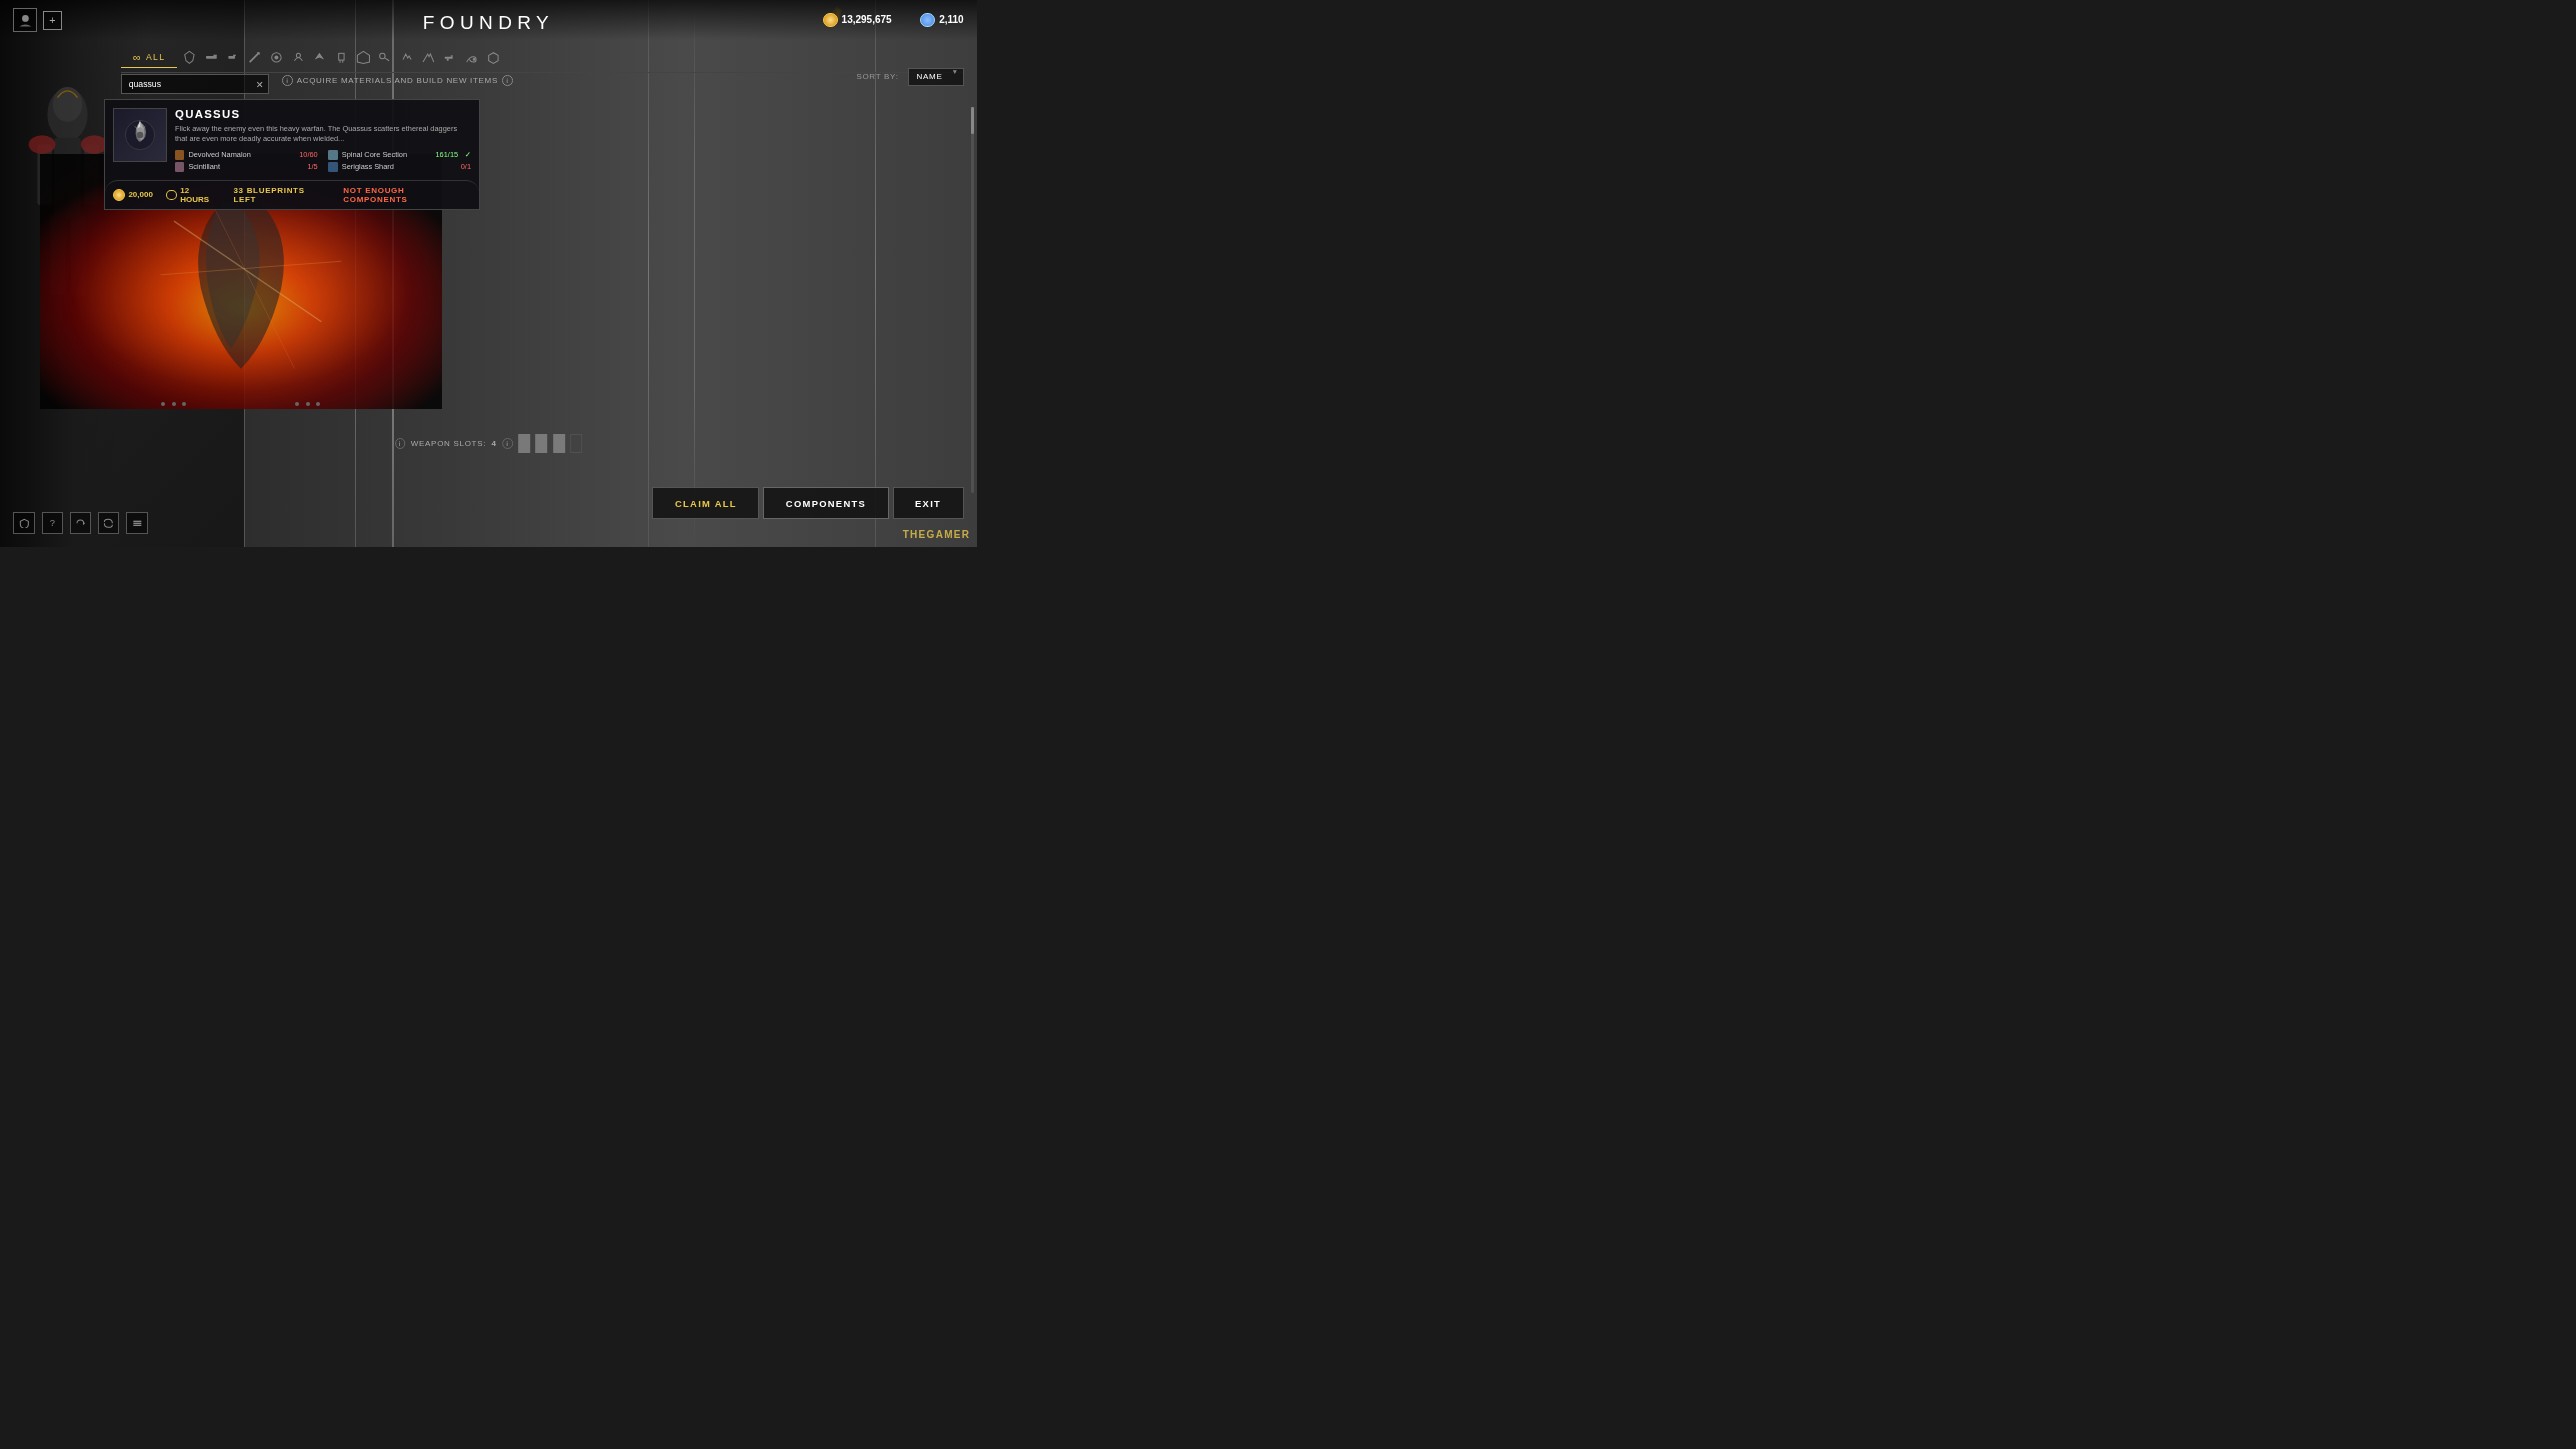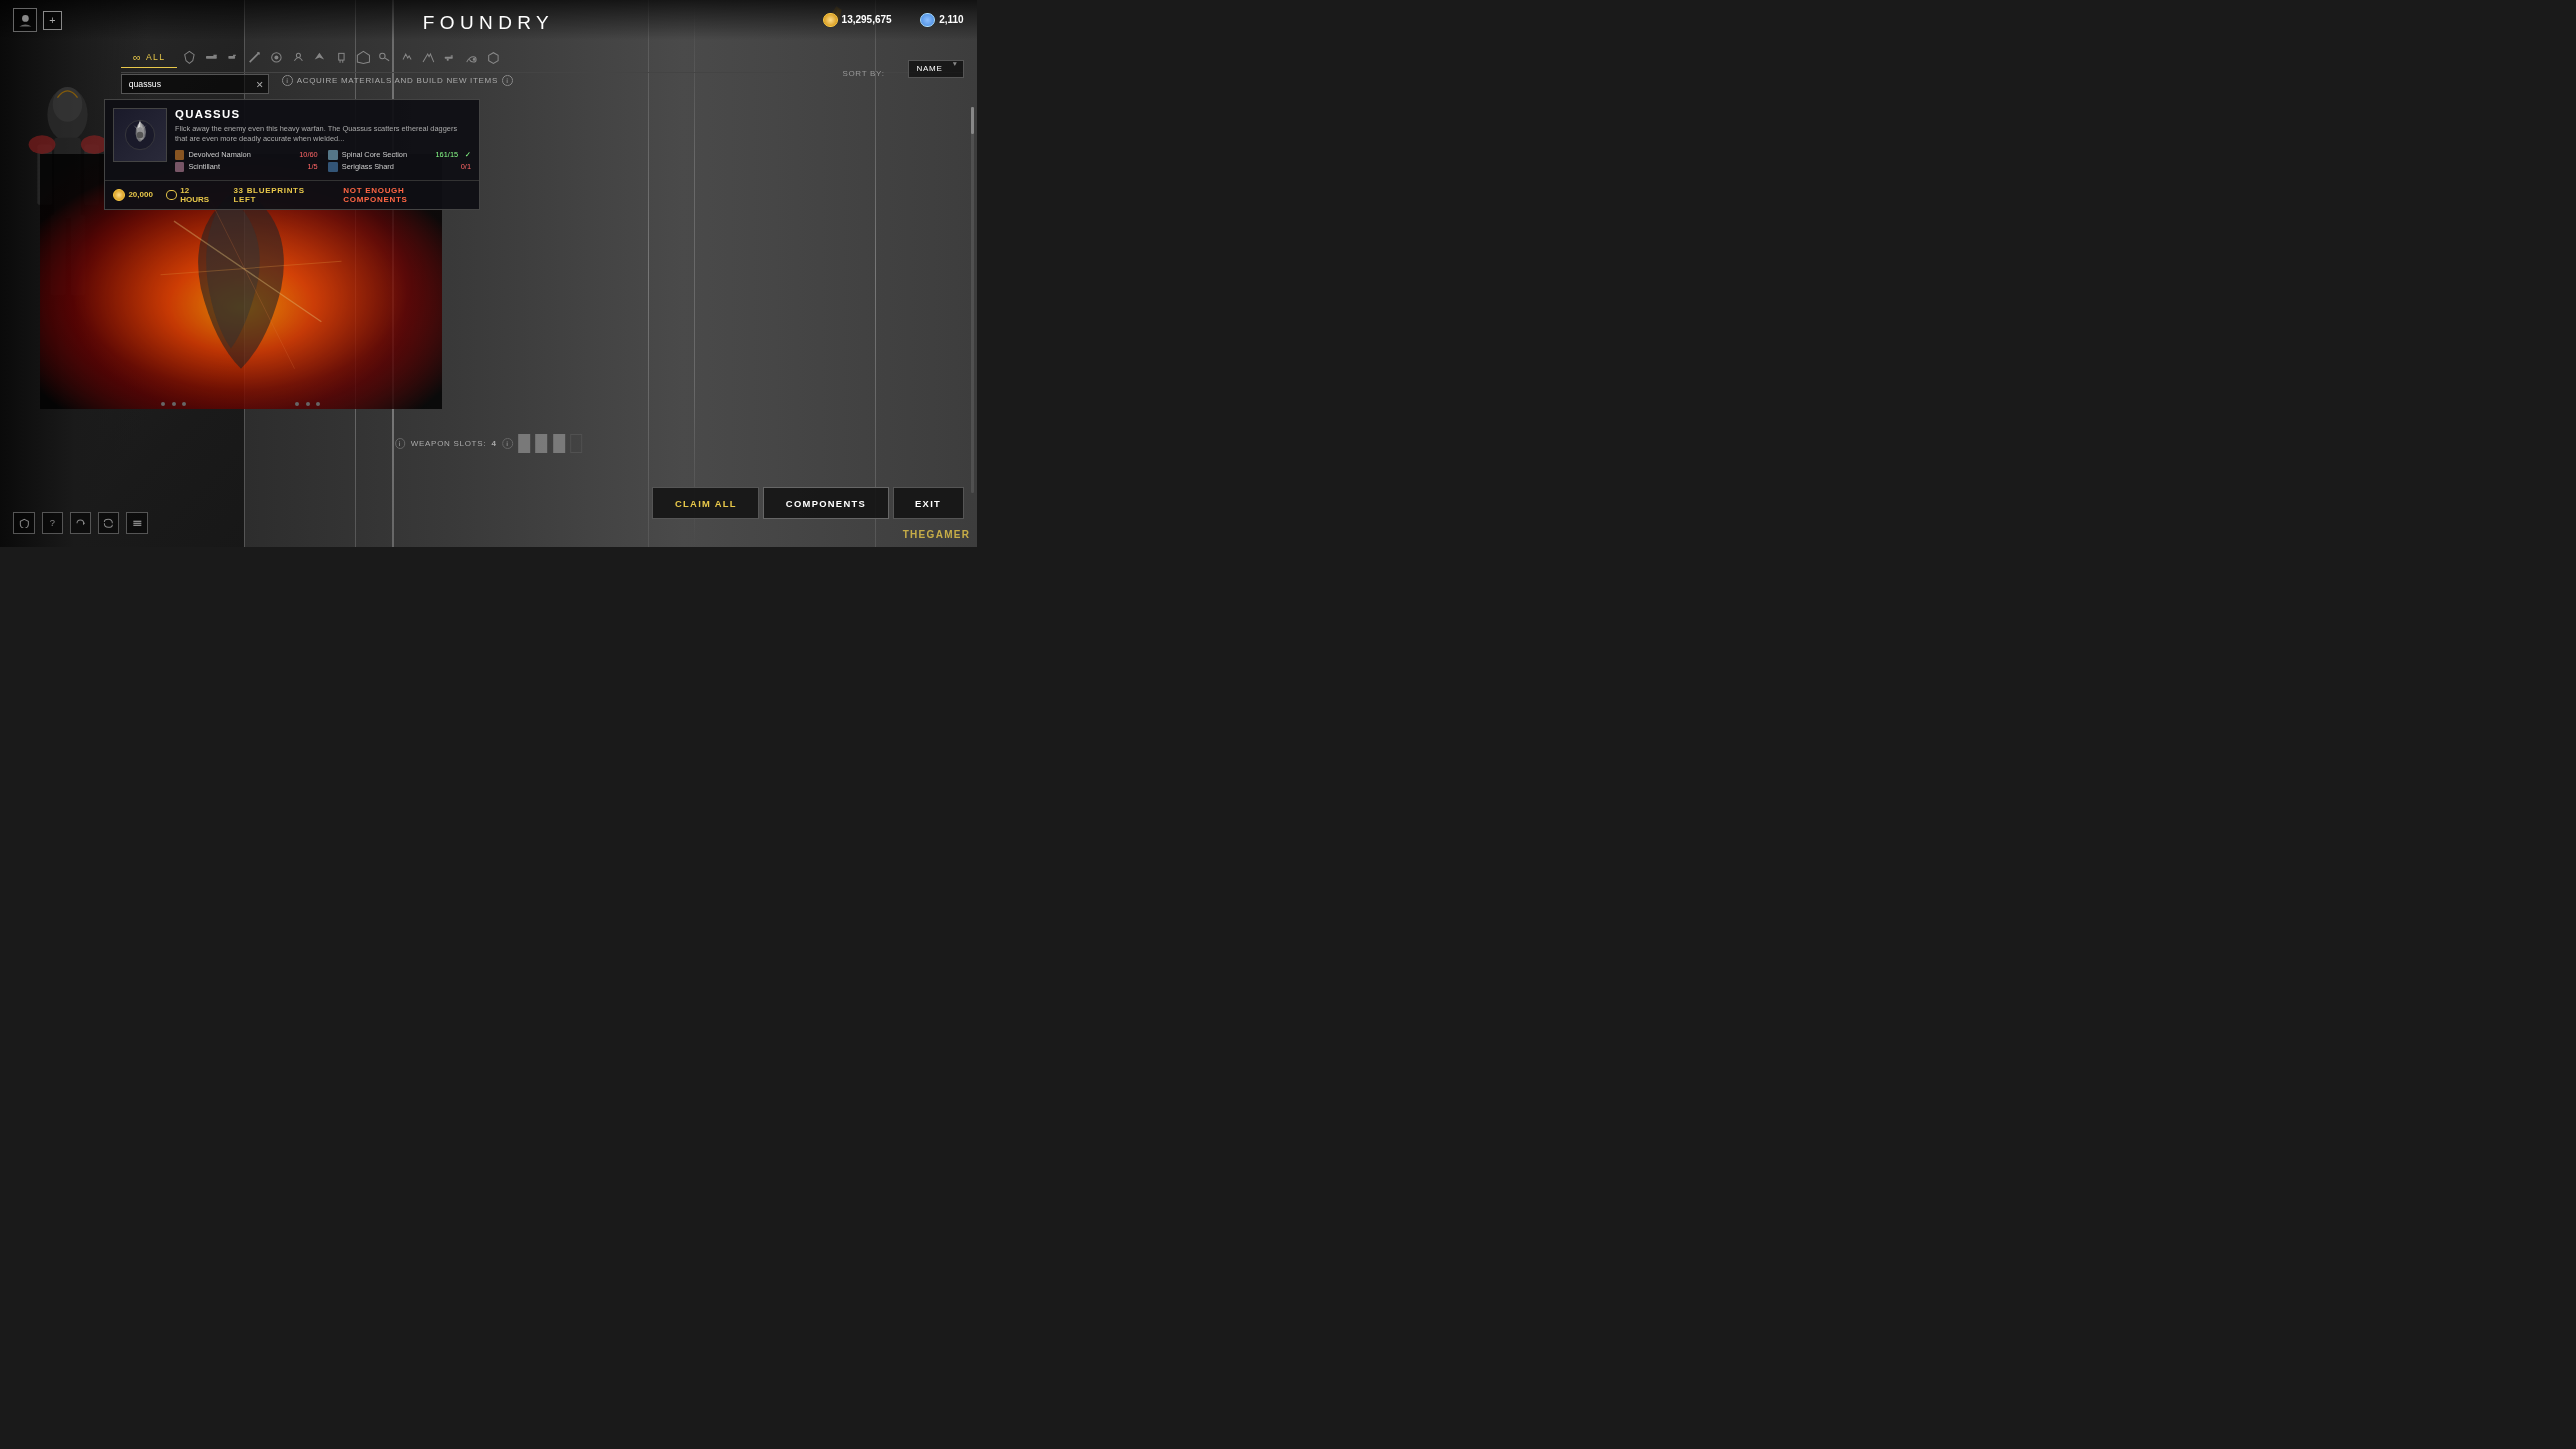--- a/index.html
+++ b/index.html
@@ -231,25 +231,25 @@
       display: flex;
       align-items: center;
       justify-content: center;
       font-size: 6.7px;
       color: #aaa;
     }
 
     
     .sort-area {
       position: absolute;
-      top: 60px;
+      top: 68px;
       right: 13.4px;
       display: flex;
-      align-items: flex-end;
-      gap: 23px;
+      align-items: center;
+      gap: 9px;
       z-index: 10;
     }
 
     .sort-label {
       color: #999;
       font-size: 8px;
       letter-spacing: 0.7px;
     }
 
     .sort-select {
@@ -364,20 +364,21 @@
       margin-left: 2.7px;
     }
 
     
     .item-card-bottom {
       display: flex;
       align-items: center;
       border-top: 0.7px solid #333;
       padding: 5.4px 8px;
       gap: 13.4px;
+      border-radius: 13px;
     }
 
     .cost-item {
       display: flex;
       align-items: center;
       gap: 3.4px;
       color: #e8c84a;
       font-size: 8px;
       font-weight: bold;
     }

